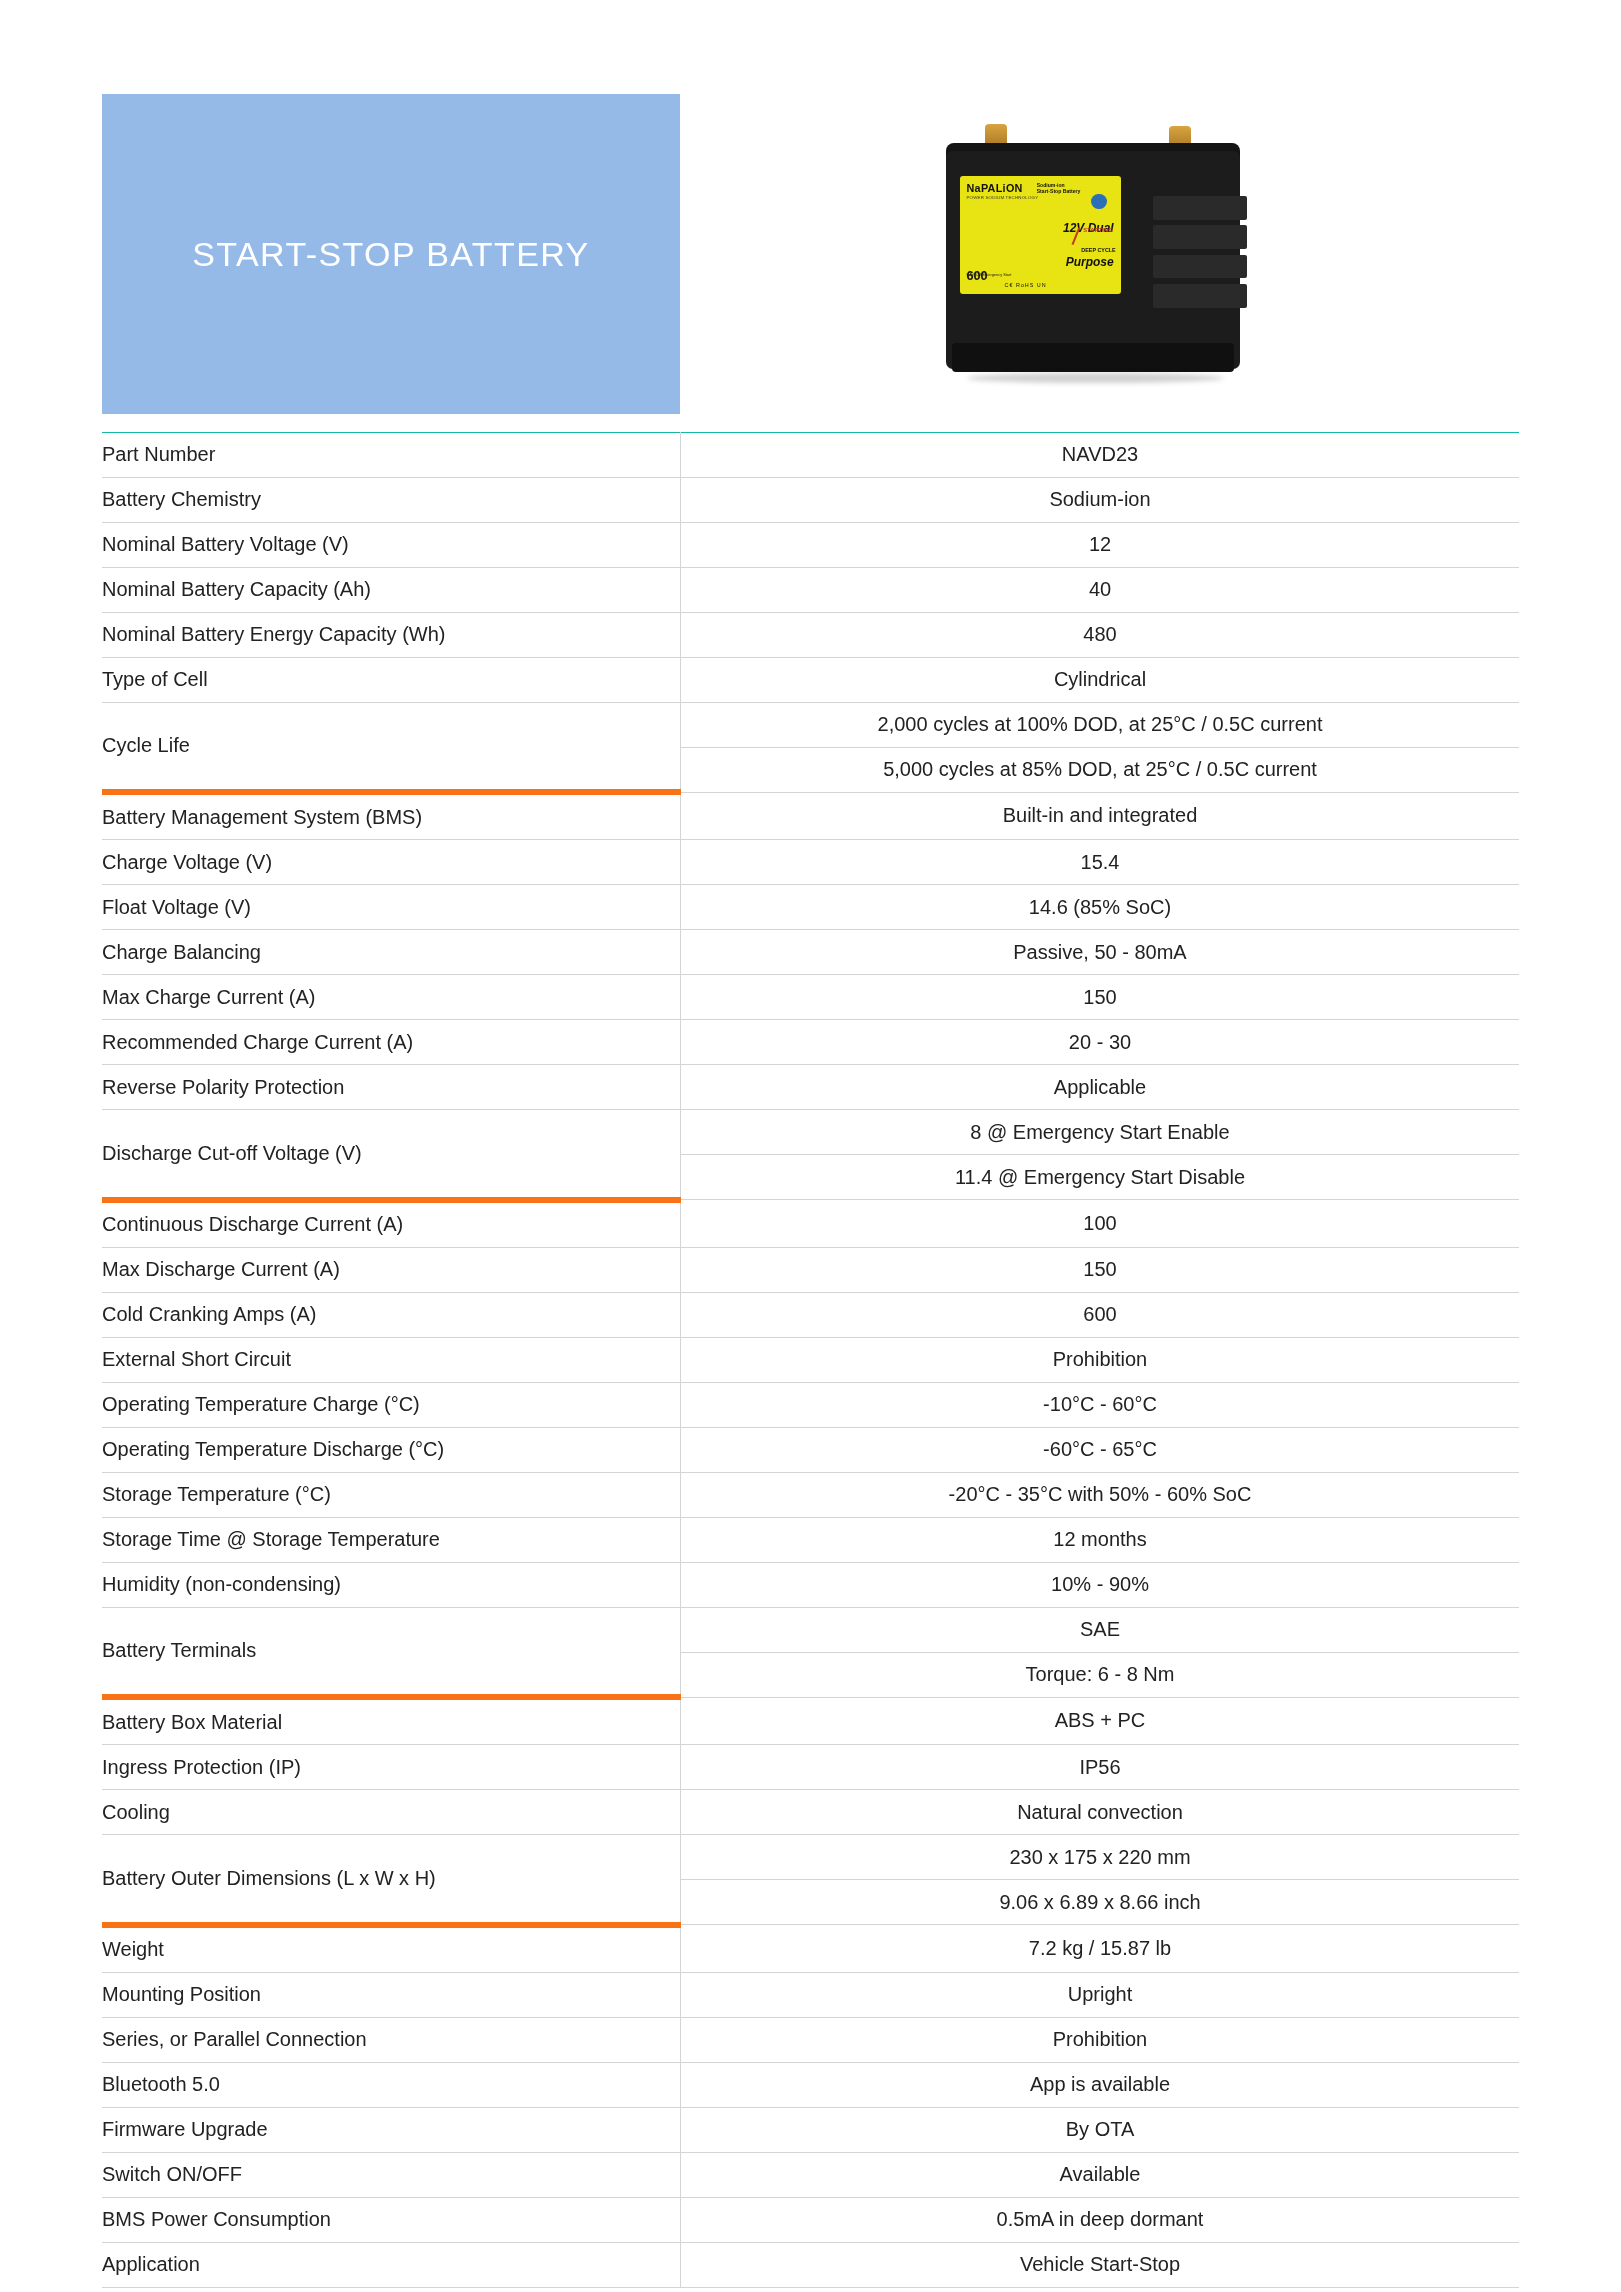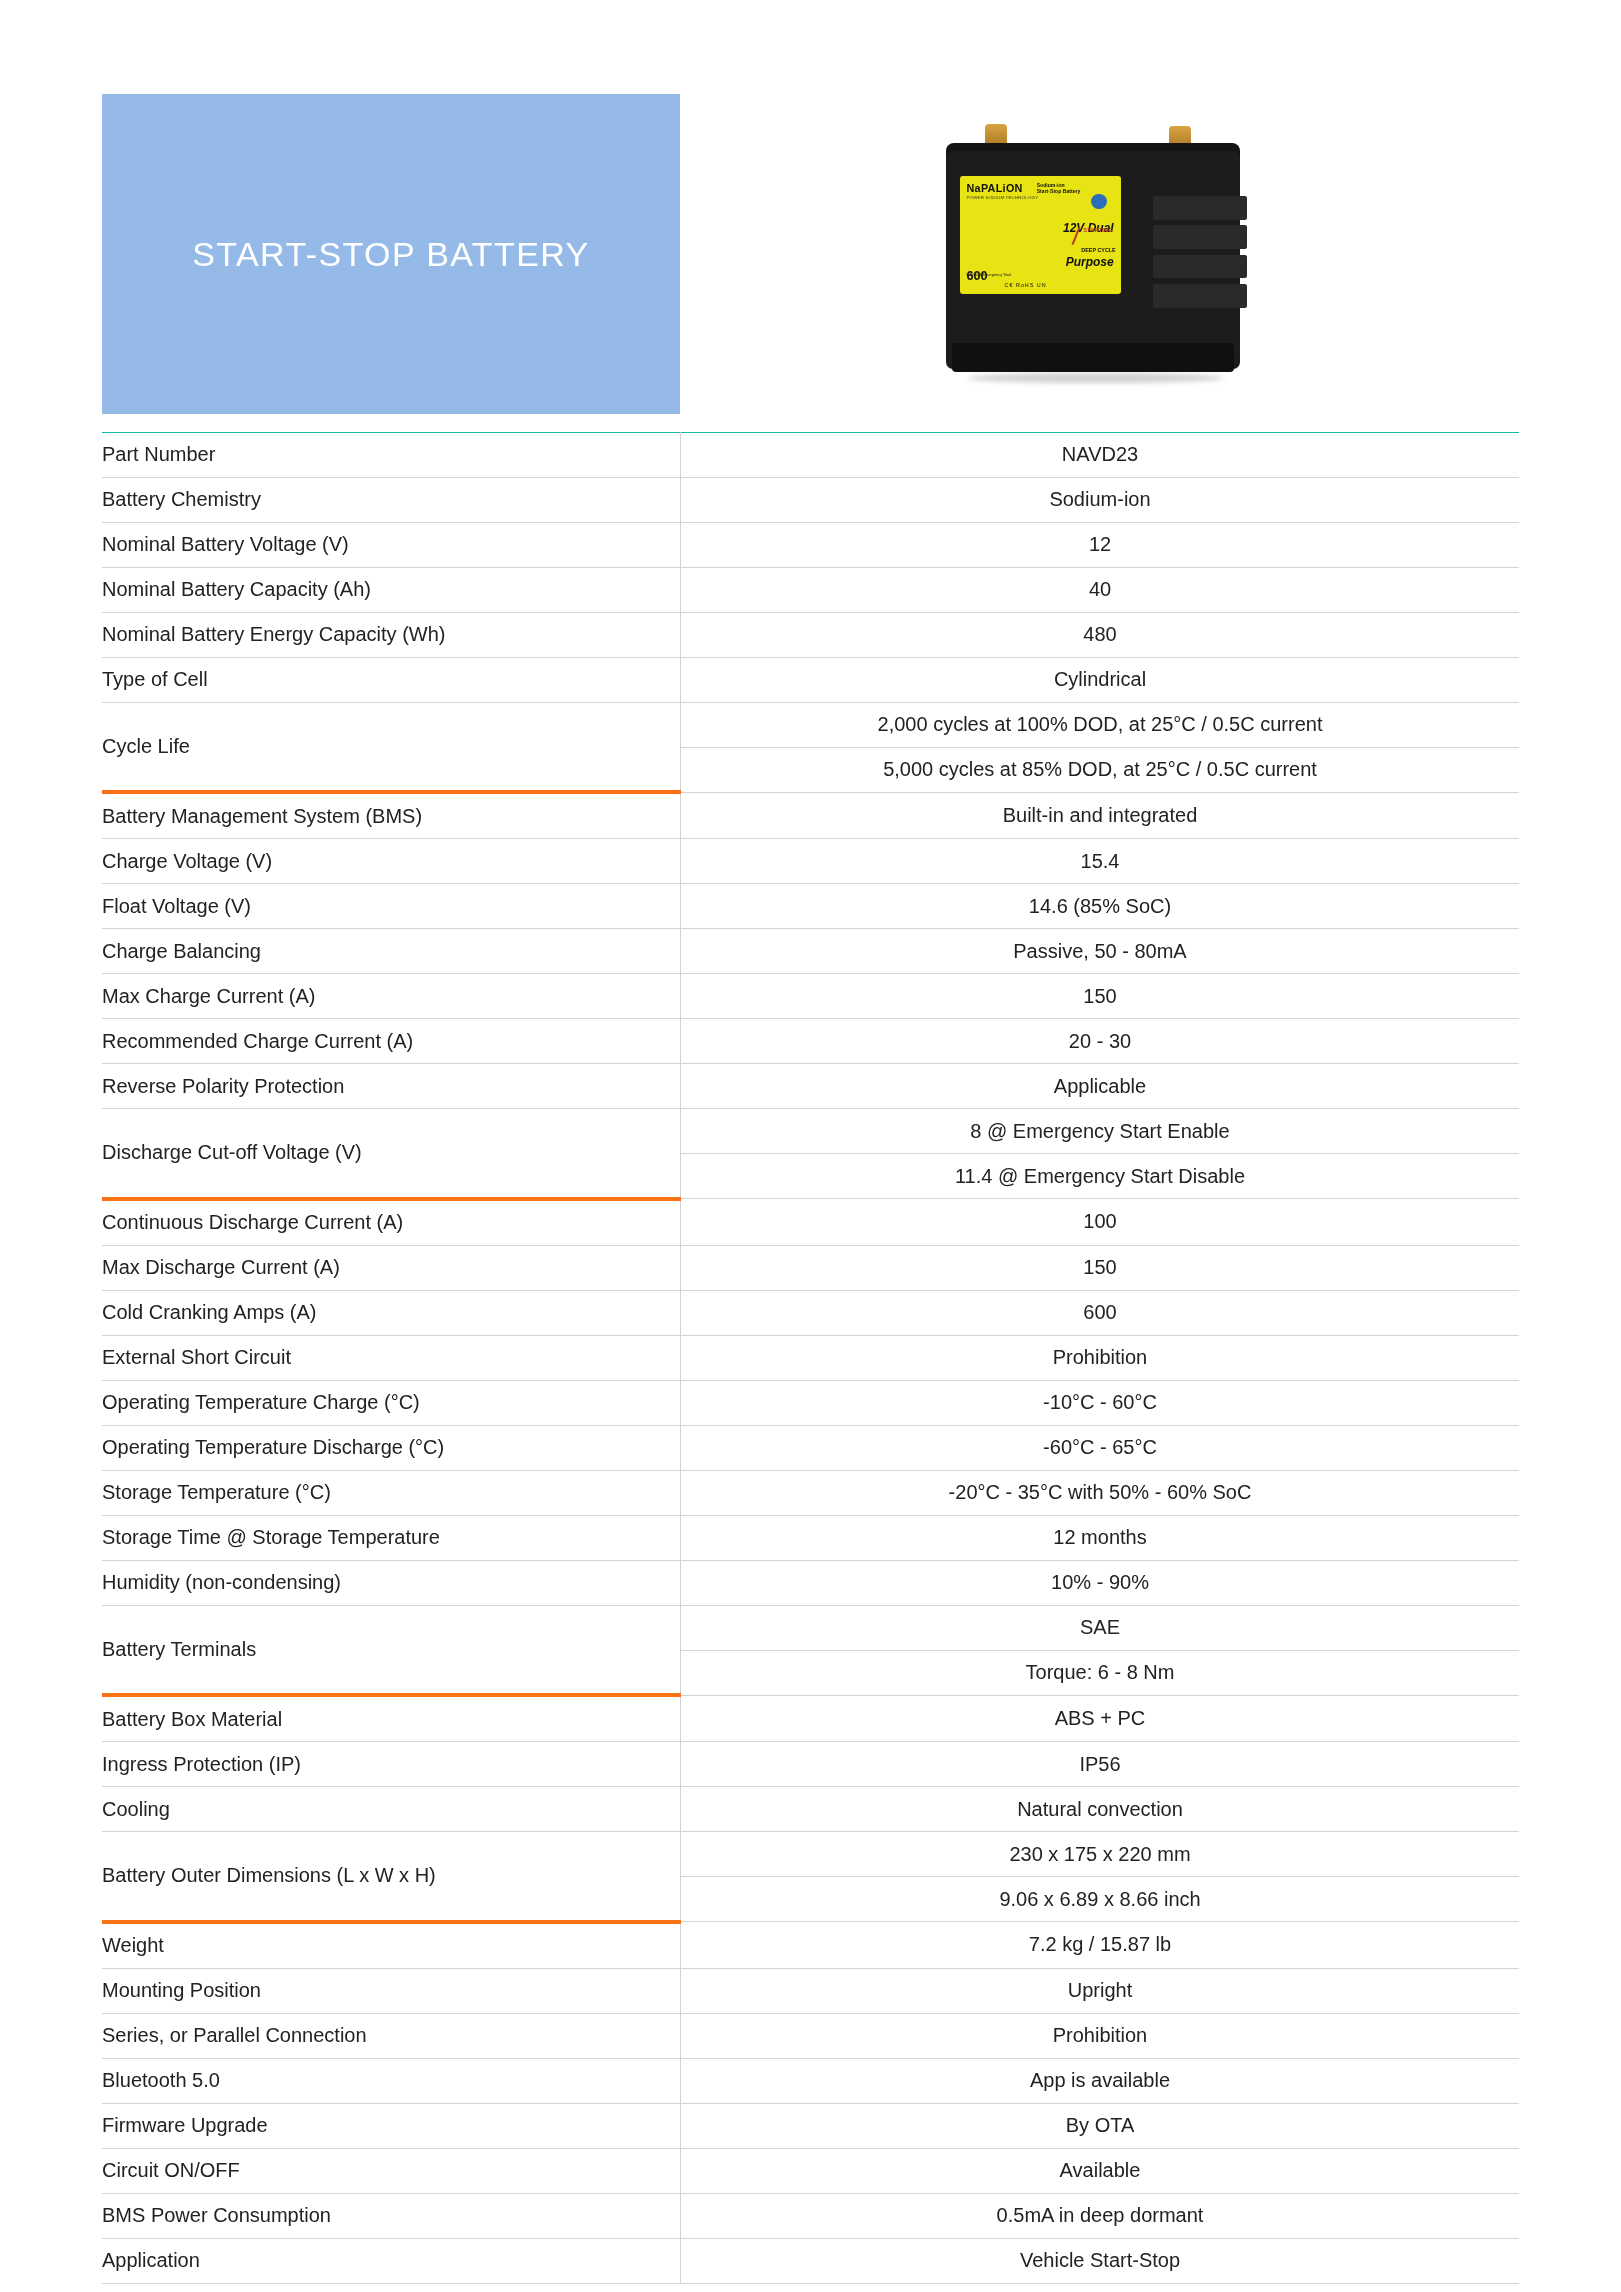--- a/index.html
+++ b/index.html
@@ -229,21 +229,21 @@
   td.label {
     width: 578px;
     padding-left: 9.8px;
     color: #222;
     border-right: 1px solid #d4d4d4;
   }
   td.value {
     text-align: center;
     color: #222;
   }
-  td.label.span2 { border-bottom: 4px solid #f97316; }
+  td.label.span2 { border-bottom: 6px solid #f97316; }
 </style>
 </head>
 <body>
 
 <div class="page">
 
   <div class="header">
 
     <div class="title-block">
       <div class="title-text">START-STOP BATTERY</div>
@@ -429,21 +429,21 @@
         </tr>
         <tr>
           <td class="label" rowspan="1">Bluetooth 5.0</td>
           <td class="value">App is available</td>
         </tr>
         <tr>
           <td class="label" rowspan="1">Firmware Upgrade</td>
           <td class="value">By OTA</td>
         </tr>
         <tr>
-          <td class="label" rowspan="1">Circuit ON/OFF</td>
+          <td class="label" rowspan="1">Switch ON/OFF</td>
           <td class="value">Available</td>
         </tr>
         <tr>
           <td class="label" rowspan="1">BMS Power Consumption</td>
           <td class="value">0.5mA in deep dormant</td>
         </tr>
         <tr>
           <td class="label" rowspan="1">Application</td>
           <td class="value">Vehicle Start-Stop</td>
         </tr>

